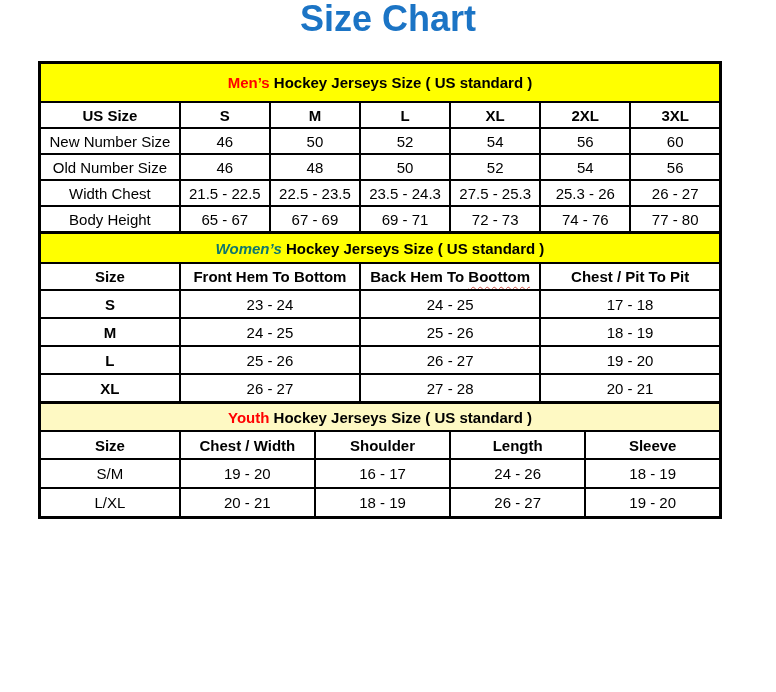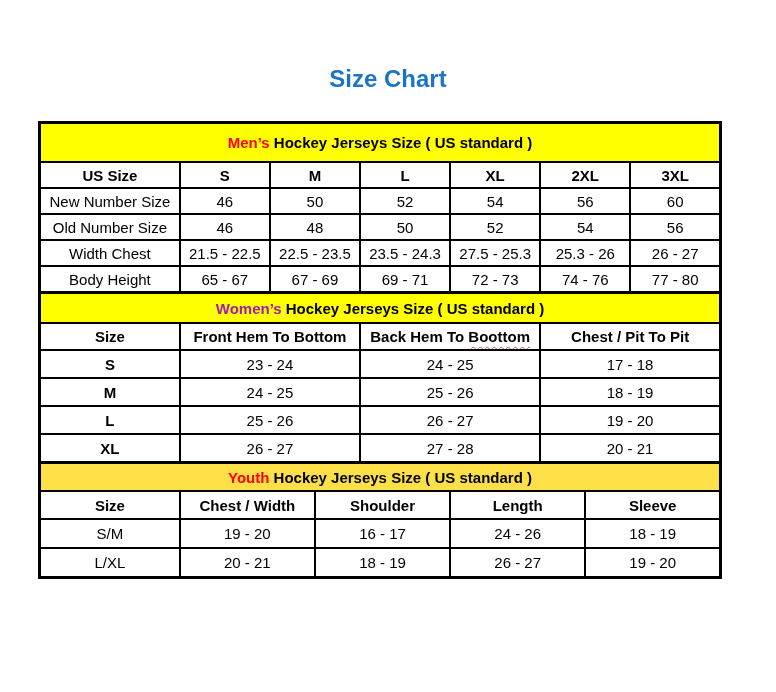--- a/index.html
+++ b/index.html
@@ -7,23 +7,22 @@
     padding: 0;
     background: #ffffff;
     width: 776px;
     height: 692px;
     font-family: "Liberation Sans", sans-serif;
     color: #000000;
     overflow: hidden;
   }
   .page-title {
     margin: 0;
-    padding-top: 60px;
     text-align: center;
-    font-size: 24px;
+    font-size: 36px;
     font-weight: 700;
     letter-spacing: 0px;
     line-height: 38px;
   }
   .tables-wrap {
     width: 700px;
     margin: 23px auto 0 auto;
   }
   table.size-table {
     border-collapse: collapse;
@@ -147,21 +146,21 @@
     </table>
     <table class="size-table" id="table-womens">
       <colgroup>
         <col style="width: 20.6%;">
         <col style="width: 26.4667%;">
         <col style="width: 26.4667%;">
         <col style="width: 26.4667%;">
       </colgroup>
       <thead>
         <tr>
-          <th colspan="4" class="band" style="background: rgb(255, 255, 0);"><span class="accent" style="color: #a21caf;">Women’s</span> Hockey Jerseys Size ( US standard )</th>
+          <th colspan="4" class="band" style="background: rgb(255, 255, 0);"><span class="accent" style="color: #0f766e; font-style: italic;">Women’s</span> Hockey Jerseys Size ( US standard )</th>
         </tr>
         <tr>
           <th class="col-h">Size</th>
           <th class="col-h">Front Hem To Bottom</th>
           <th class="col-h">Back Hem To <span class="squiggle">Boottom</span></th>
           <th class="col-h">Chest / Pit To Pit</th>
         </tr>
       </thead>
       <tbody>
         <tr>
@@ -193,21 +192,21 @@
     <table class="size-table" id="table-youth">
       <colgroup>
         <col style="width: 20.6%;">
         <col style="width: 19.85%;">
         <col style="width: 19.85%;">
         <col style="width: 19.85%;">
         <col style="width: 19.85%;">
       </colgroup>
       <thead>
         <tr>
-          <th colspan="5" class="band" style="background: #fde047;"><span class="accent" style="color: rgb(255, 0, 0);">Youth</span> Hockey Jerseys Size ( US standard )</th>
+          <th colspan="5" class="band" style="background: #fef9c3;"><span class="accent" style="color: rgb(255, 0, 0);">Youth</span> Hockey Jerseys Size ( US standard )</th>
         </tr>
         <tr>
           <th class="col-h">Size</th>
           <th class="col-h">Chest / Width</th>
           <th class="col-h">Shoulder</th>
           <th class="col-h">Length</th>
           <th class="col-h">Sleeve</th>
         </tr>
       </thead>
       <tbody>

